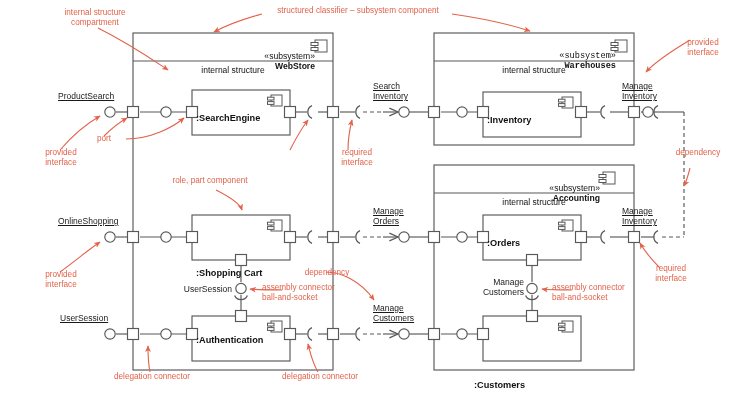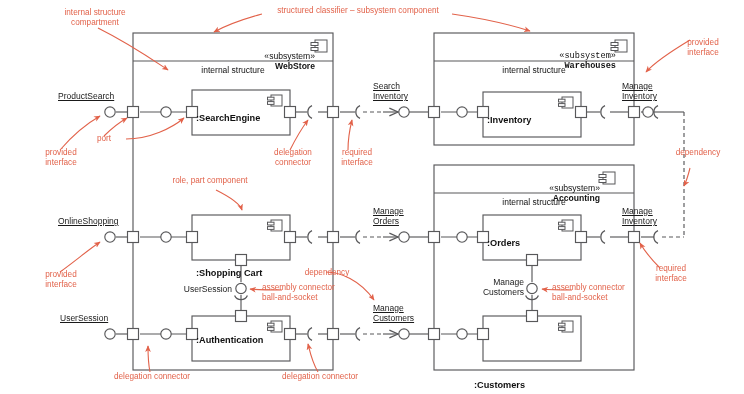--- a/index.html
+++ b/index.html
@@ -313,22 +313,20 @@
 Customers</div>
 
 <div class="ann center" style="left:40px;top:8px;width:110px;">internal structure
 compartment</div>
 <div class="ann center" style="left:262px;top:6px;width:192px;">structured classifier – subsystem component</div>
 <div class="ann center" style="left:668px;top:38px;width:70px;">provided
 interface</div>
 <div class="ann center" style="left:82px;top:134px;width:44px;">port</div>
 <div class="ann center" style="left:26px;top:148px;width:70px;">provided
 interface</div>
-<div class="ann center" style="left:258px;top:148px;width:70px;">delegation
-connector</div>
 <div class="ann center" style="left:326px;top:148px;width:62px;">required
 interface</div>
 <div class="ann center" style="left:660px;top:148px;width:76px;">dependency</div>
 <div class="ann center" style="left:152px;top:176px;width:116px;">role, part component</div>
 <div class="ann center" style="left:26px;top:270px;width:70px;">provided
 interface</div>
 <div class="ann" style="left:262px;top:283px;width:112px;">assembly connector
 ball-and-socket</div>
 <div class="ann" style="left:552px;top:283px;width:112px;">assembly connector
 ball-and-socket</div>

